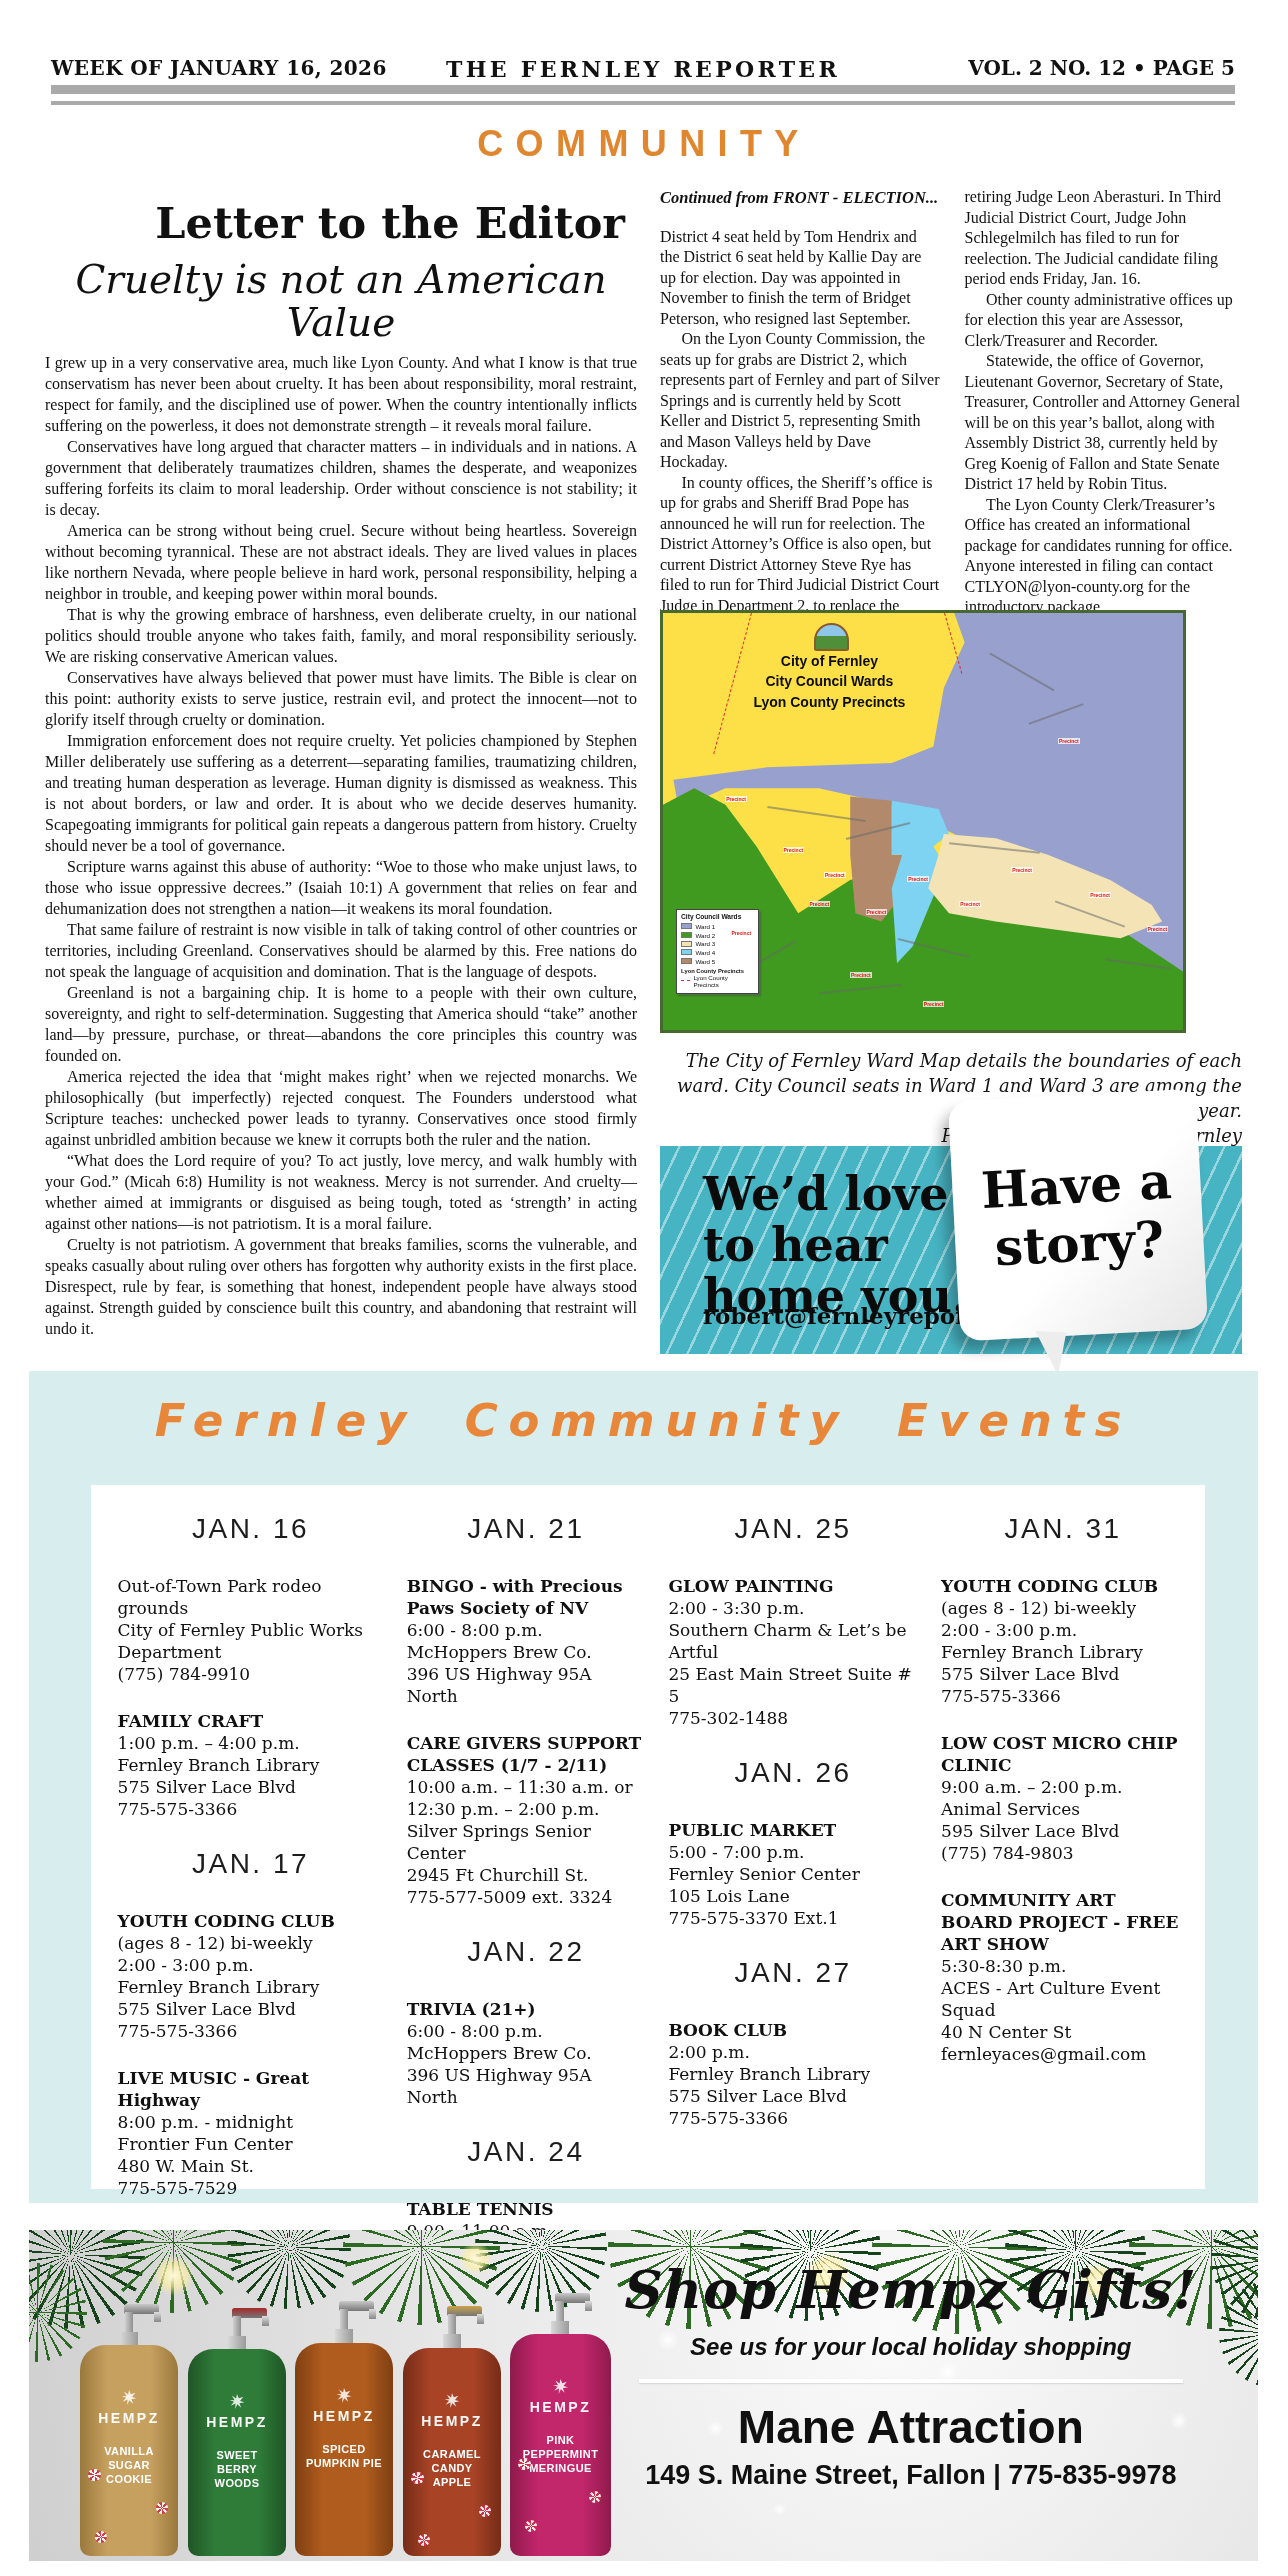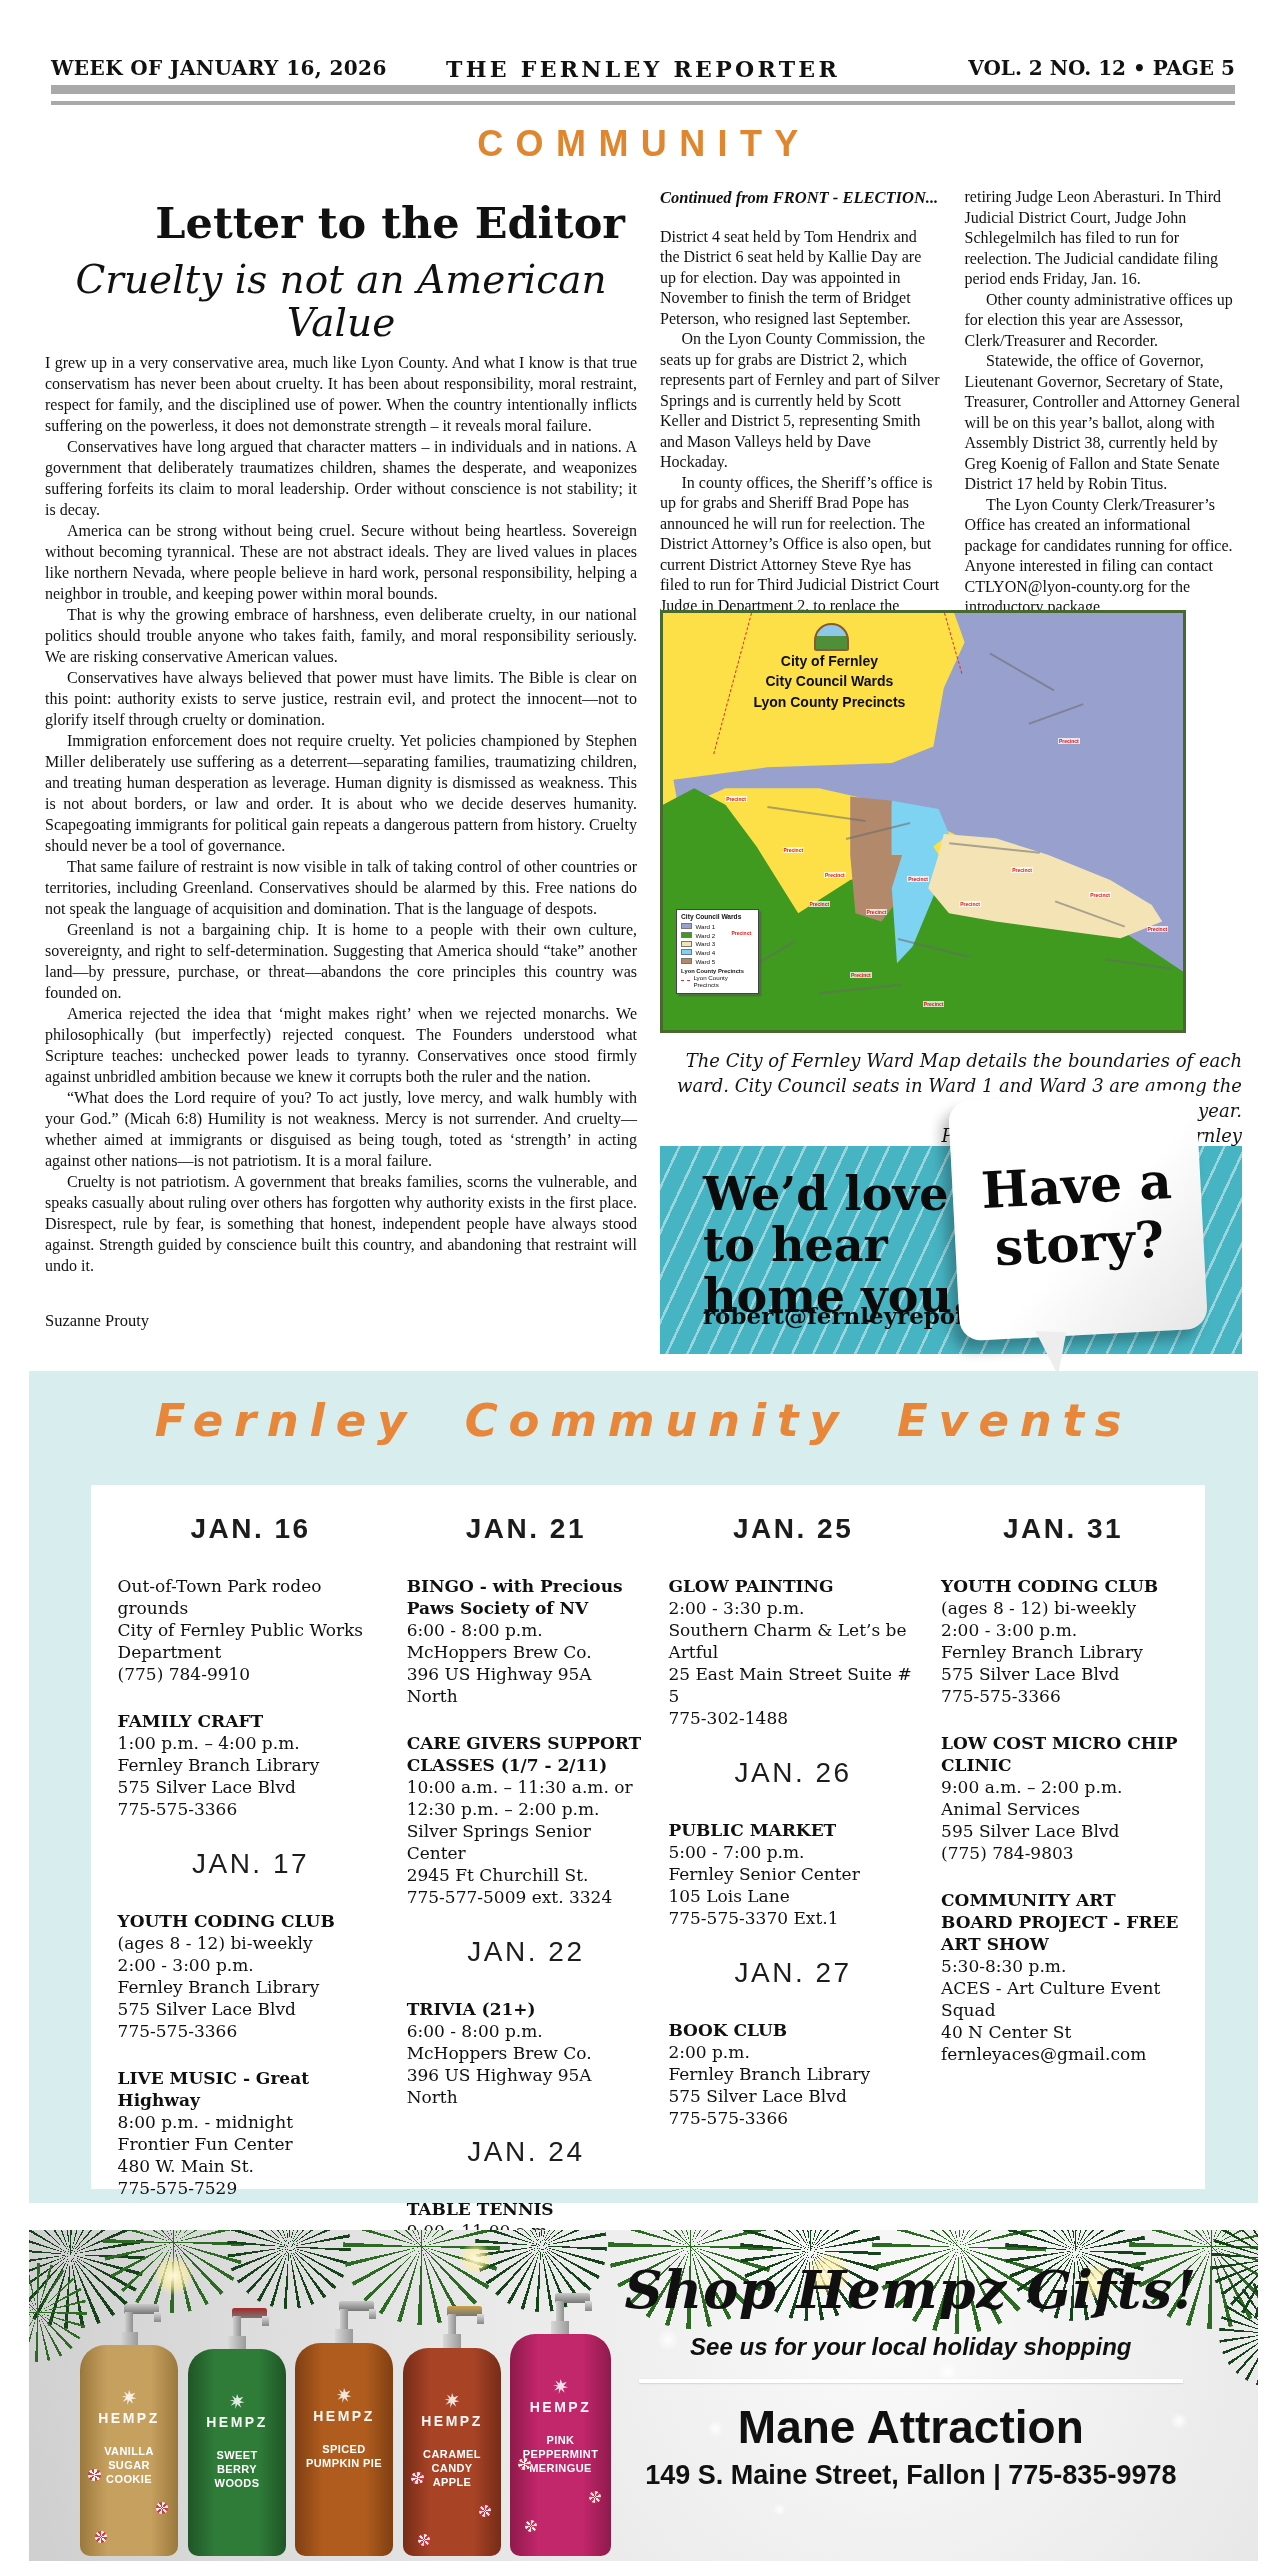--- a/index.html
+++ b/index.html
@@ -73,21 +73,21 @@
   
   .events{position:absolute;left:29px;top:1371px;width:1229px;height:832px;background:#d8edee;}
   .events-title{position:absolute;left:0;right:0;top:23px;text-align:center;
     font:italic 700 45px "DejaVu Sans",sans-serif;color:#e8863a;letter-spacing:10.7px;word-spacing:21.5px;}
   .events-box{position:absolute;left:62px;top:114px;width:1114px;height:704px;background:#fff;
               display:flex;box-sizing:border-box;padding:16.5px 8.3px 16.5px 15px;}
   .ev-col{box-sizing:border-box;padding:0 11.6px;}
   .ev-col1{width:26.5%;} .ev-col2{width:24%;} .ev-col3{width:25%;} .ev-col4{width:24.5%;}
   .ev-date{text-align:center;font:400 28px "Liberation Sans",sans-serif;letter-spacing:2.5px;color:#1c1c1c;
            margin:28px 0 30px 0;}
-  .ev-date:first-child{margin-top:11.6px;font-weight:bold;}
+  .ev-date:first-child{margin-top:11.6px;}
   .ev-item{font:17px/22px "DejaVu Serif",serif;color:#101010;margin-bottom:25px;}
   .ev-name{font-weight:700;}
   
   .ad{position:absolute;left:29px;top:2230px;width:1229px;height:331px;overflow:hidden;
       background:radial-gradient(circle at 70% 30%,#fafafa 0%,#e9e9e9 45%,#cfcfcf 100%);}
   .pine{position:absolute;border-radius:50%;background:repeating-conic-gradient(#15421a 0deg 3deg,transparent 3deg 13deg);}
   .pine.lt{background:repeating-conic-gradient(#2c6a24 0deg 3deg,transparent 3deg 15deg);}
   .glow{position:absolute;border-radius:50%;background:radial-gradient(circle,#fff9d8 0%,rgba(255,240,160,.65) 40%,rgba(255,240,160,0) 70%);}
   .sparkle{position:absolute;border-radius:50%;background:radial-gradient(circle,rgba(255,255,255,.95) 0%,rgba(255,255,255,0) 70%);}
   .bottle{position:absolute;bottom:5px;}
@@ -127,20 +127,21 @@
   <section class="letter">
     <h1>Letter to the Editor</h1>
     <h2>Cruelty is not an American Value</h2>
     <div class="letter-body" id="letter-body">
         <p>I grew up in a very conservative area, much like Lyon County. And what I know is that true conservatism has never been about cruelty. It has been about responsibility, moral restraint, respect for family, and the disciplined use of power. When the country intentionally inflicts suffering on the powerless, it does not demonstrate strength – it reveals moral failure.</p>
         <p class="ind">Conservatives have long argued that character matters – in individuals and in nations. A government that deliberately traumatizes children, shames the desperate, and weaponizes suffering forfeits its claim to moral leadership. Order without conscience is not stability; it is decay.</p>
         <p class="ind">America can be strong without being cruel. Secure without being heartless. Sovereign without becoming tyrannical. These are not abstract ideals. They are lived values in places like northern Nevada, where people believe in hard work, personal responsibility, helping a neighbor in trouble, and keeping power within moral bounds.</p>
         <p class="ind">That is why the growing embrace of harshness, even deliberate cruelty, in our national politics should trouble anyone who takes faith, family, and moral responsibility seriously. We are risking conservative American values.</p>
         <p class="ind">Conservatives have always believed that power must have limits. The Bible is clear on this point: authority exists to serve justice, restrain evil, and protect the innocent—not to glorify itself through cruelty or domination.</p>
         <p class="ind">Immigration enforcement does not require cruelty. Yet policies championed by Stephen Miller deliberately use suffering as a deterrent—separating families, traumatizing children, and treating human desperation as leverage. Human dignity is dismissed as weakness. This is not about borders, or law and order. It is about who we decide deserves humanity. Scapegoating immigrants for political gain repeats a dangerous pattern from history. Cruelty should never be a tool of governance.</p>
+        <p class="ind">Scripture warns against this abuse of authority: “Woe to those who make unjust laws, to those who issue oppressive decrees.” (Isaiah 10:1) A government that relies on fear and dehumanization does not strengthen a nation—it weakens its moral foundation.</p>
         <p class="ind">That same failure of restraint is now visible in talk of taking control of other countries or territories, including Greenland. Conservatives should be alarmed by this. Free nations do not speak the language of acquisition and domination. That is the language of despots.</p>
         <p class="ind">Greenland is not a bargaining chip. It is home to a people with their own culture, sovereignty, and right to self-determination. Suggesting that America should “take” another land—by pressure, purchase, or threat—abandons the core principles this country was founded on.</p>
         <p class="ind">America rejected the idea that ‘might makes right’ when we rejected monarchs. We philosophically (but imperfectly) rejected conquest. The Founders understood what Scripture teaches: unchecked power leads to tyranny. Conservatives once stood firmly against unbridled ambition because we knew it corrupts both the ruler and the nation.</p>
         <p class="ind">“What does the Lord require of you? To act justly, love mercy, and walk humbly with your God.” (Micah 6:8) Humility is not weakness. Mercy is not surrender. And cruelty—whether aimed at immigrants or disguised as being tough, toted as ‘strength’ in acting against other nations—is not patriotism. It is a moral failure.</p>
         <p class="ind">Cruelty is not patriotism. A government that breaks families, scorns the vulnerable, and speaks casually about ruling over others has forgotten why authority exists in the first place. Disrespect, rule by fear, is something that honest, independent people have always stood against. Strength guided by conscience built this country, and abandoning that restraint will undo it.</p>
       </div>
     <div class="signature">Suzanne Prouty</div>
   </section>
 
   <section class="election">

